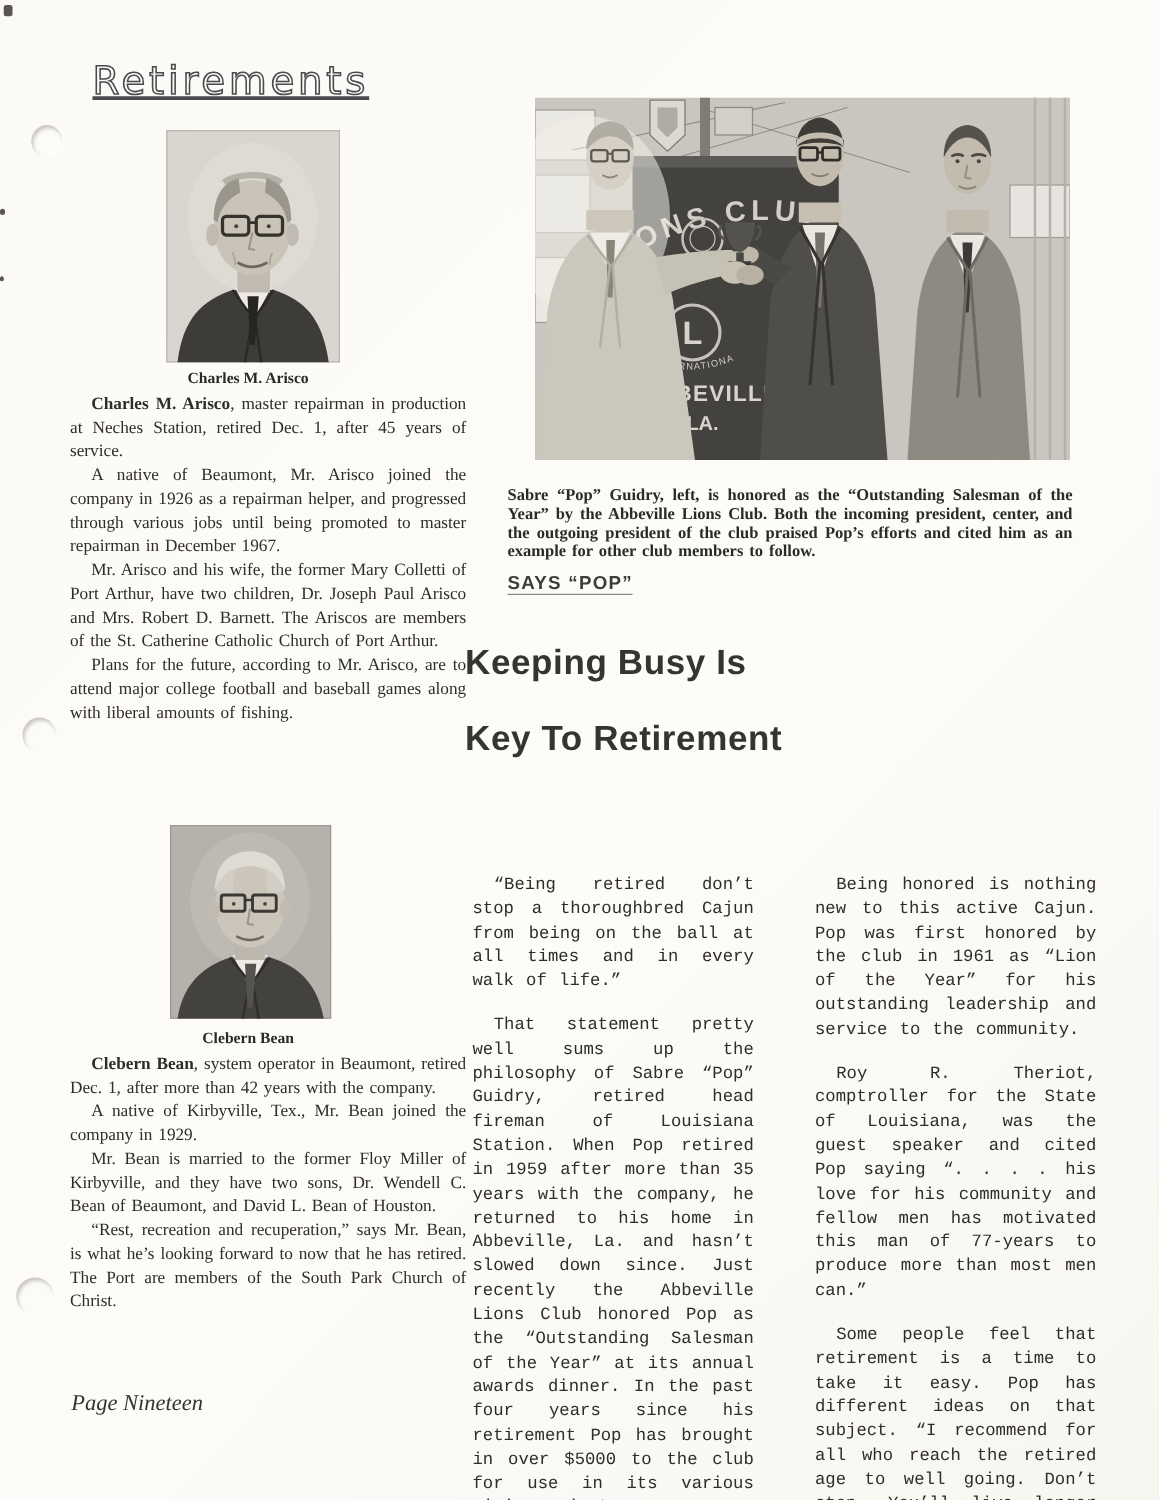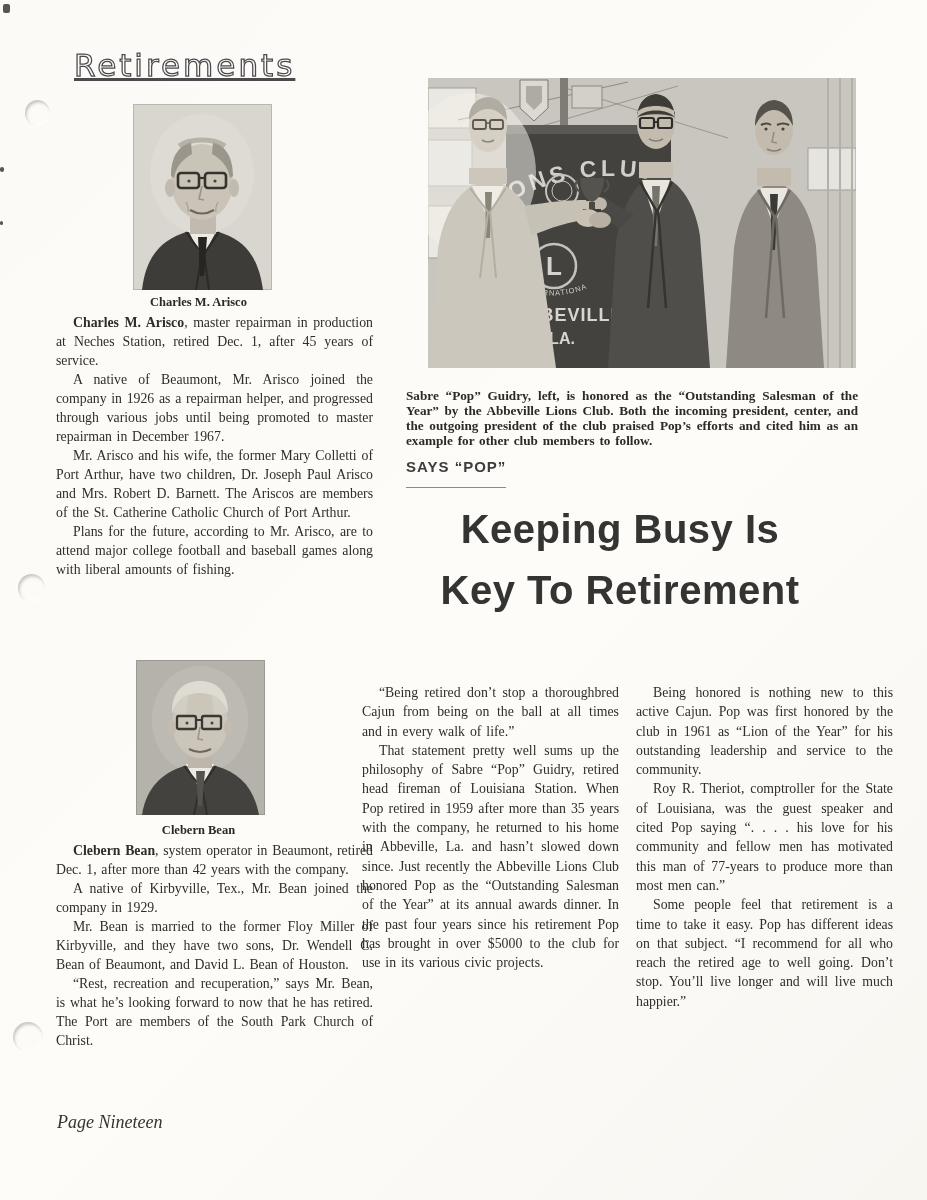--- a/index.html
+++ b/index.html
@@ -29,27 +29,27 @@
   .lead-name{font-weight:bold;}
   .pcaption{position:absolute;width:317px;text-align:center;font-weight:bold;font-size:12.5px;color:#2b2926;}
   
   .photo{position:absolute;}
   .photo svg{display:block;}
   
   .big-caption{position:absolute;left:406px;top:388px;width:452px;font-weight:bold;
        font-size:13.2px;line-height:15px;text-align:justify;color:#2b2a27;word-spacing:1.5px;}
   .kicker{position:absolute;left:406px;top:458px;font-family:"Liberation Sans",sans-serif;
        font-weight:bold;font-size:15px;letter-spacing:1px;color:#3d3d3d;}
-  .kicker span{display:inline-block;border-bottom:1.5px solid #8a8a86;padding-bottom:12px;}
-  .headline{position:absolute;left:394px;top:499px;width:452px;text-align:center;
-       font-family:"Liberation Sans",sans-serif;font-weight:700;font-size:40px;line-height:61px;
+  .kicker span{display:inline-block;border-bottom:1.5px solid #8a8a86;padding-bottom:0;}
+  .headline{position:absolute;left:372px;top:499px;width:452px;text-align:left;
+       font-family:"Liberation Sans",sans-serif;font-weight:700;font-size:28px;line-height:61px;
        color:#343433;letter-spacing:.5px;}
   .feature-col{position:absolute;width:257px;text-align:justify;font-size:13.8px;line-height:19.3px;
        color:#2f2d2a;word-spacing:1.5px;}
-  .feature-col p{margin:0;text-indent:17px;}
+  .feature-col p{margin:16px;text-indent:17px;font-family:Liberation Mono, monospace;}
   .col1{left:362px;top:683px;}
   .col2{left:636px;top:683px;}
   .page-number{position:absolute;left:57px;top:1112px;font-style:italic;font-size:18px;color:#35332f;}
   svg text{font-family:"Liberation Sans",sans-serif;}
 </style>
 </head>
 <body>
 
 <div class="page">
 

